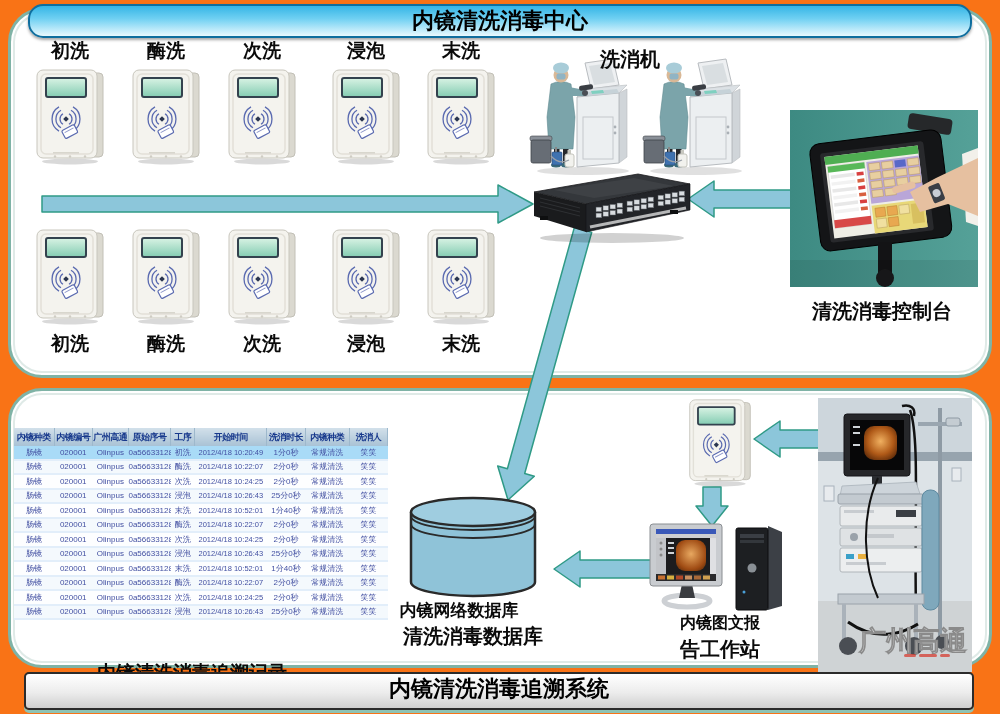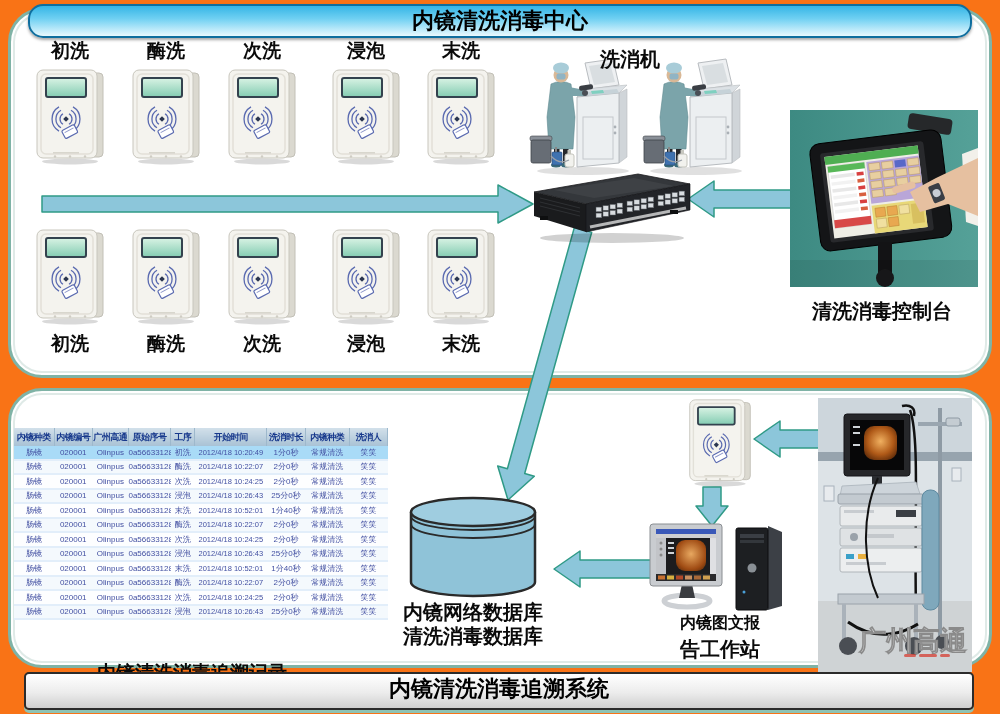--- a/index.html
+++ b/index.html
@@ -355,21 +355,21 @@
   <div class="diagram-label" style="left:36px;top:629px;width:312px;margin-top:32px;">内镜清洗消毒追溯记录</div>
 
   <div class="photo" style="left:403px;top:494px;width:140px;height:105px;">
     <svg viewBox="0 0 140 105" width="100%" height="100%">
       <path d="M8,18 L8,88 A62,14 0 0 0 132,88 L132,18" fill="#8fc3d8" stroke="#2a2a2a" stroke-width="2.5"></path>
       <ellipse cx="70" cy="18" rx="62" ry="14" fill="#9fcde0" stroke="#2a2a2a" stroke-width="2.5"></ellipse>
       <path d="M8,22 A62,14 0 0 0 132,22" fill="none" stroke="#2a2a2a" stroke-width="2"></path>
       <path d="M8,30 A62,14 0 0 0 132,30" fill="none" stroke="#2a2a2a" stroke-width="2"></path>
     </svg>
   </div>
-  <div class="diagram-label" style="left:390px;top:600px;width:166px;font-size:20px;">内镜网络数据库</div>
+  <div class="diagram-label" style="left:376px;top:600px;width:166px;font-size:17px;">内镜网络数据库</div>
   <div class="diagram-label" style="left:390px;top:624px;width:166px;font-size:20px;">清洗消毒数据库</div>
 
   <div class="photo" style="left:648px;top:522px;width:136px;height:92px;">
     <svg viewBox="0 0 136 92" width="100%" height="100%">
       <ellipse cx="39" cy="79" rx="23" ry="6" fill="none" stroke="#cdd0d4" stroke-width="5"></ellipse>
       <polygon points="34,62 44,62 47,76 31,76" fill="#3a3c40"></polygon>
       <rect x="2" y="2" width="72" height="62" rx="3" fill="#c9ccd0" stroke="#8a8e92"></rect>
       <rect x="8" y="7" width="60" height="52" fill="#dfe0e3"></rect>
       <rect x="8" y="7" width="60" height="5" fill="#3a58b8"></rect>
       <rect x="8" y="12" width="60" height="4" fill="#cfcfd1"></rect>

